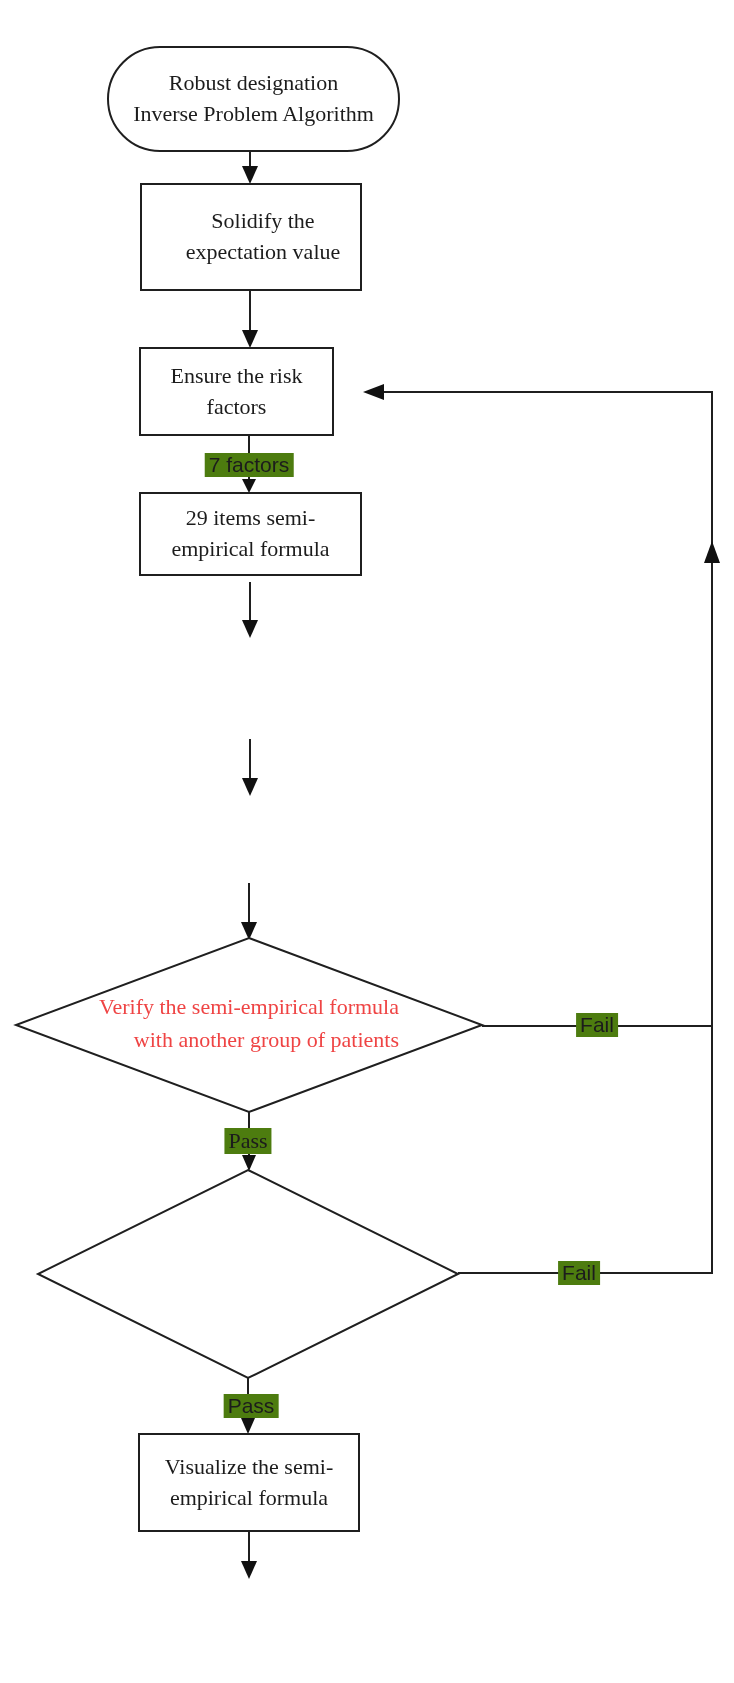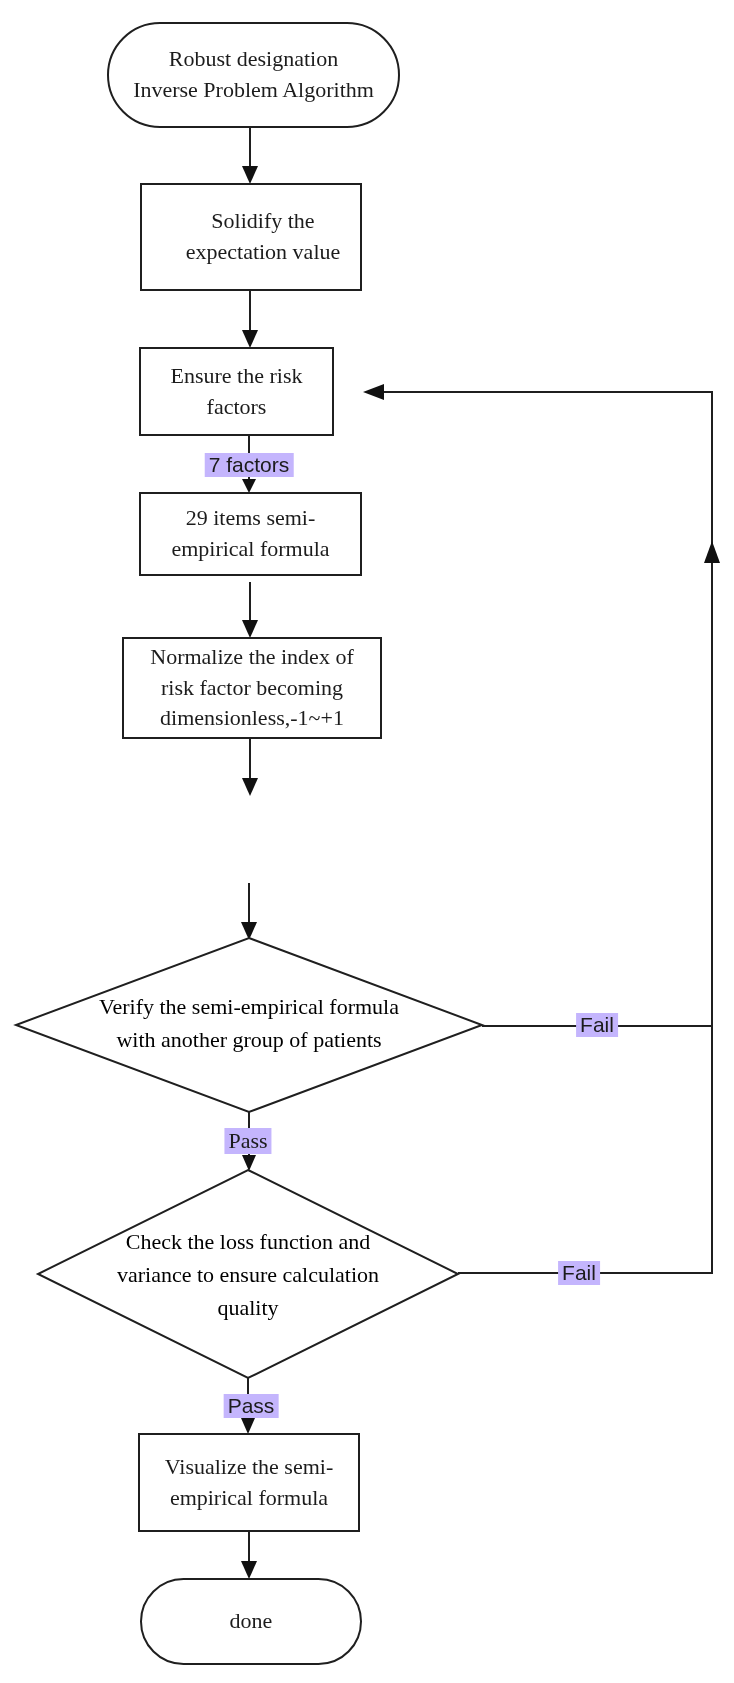--- a/index.html
+++ b/index.html
@@ -30,37 +30,37 @@
     background: #ffffff;
     display: flex;
     align-items: center;
     justify-content: center;
     text-align: center;
     white-space: pre-line;
     font-size: 22px;
     line-height: 1.4;
     color: #1c1c1c;
   }
-  .terminator-start { border-radius: 54px; }
+  .terminator-start { border-radius: 54px; margin-top: 24px; }
   .terminator-end   { border-radius: 45px; }
   .diamond-label {
     position: absolute;
     display: flex;
     align-items: center;
     justify-content: center;
-    text-align: center;
+    text-align: right;
     white-space: pre-line;
     font-size: 22px;
     line-height: 1.5;
-    color: #000000;
+    color: #ef4444;
   }
   .edge-label {
     position: absolute;
     transform: translate(-50%, -50%);
-    background: #c4b5fd;
+    background: #4d7c0f;
     padding: 0 4px;
     white-space: nowrap;
     color: #1c1c1c;
   }
   .serif-label {
     font-family: "Liberation Serif", "DejaVu Serif", serif;
     font-size: 22px;
   }
   .sans-label {
     font-family: "Liberation Sans", "DejaVu Sans", sans-serif;
@@ -124,36 +124,29 @@
 
   <div class="node" style="left:140px; top:183px; width:222px; height:108px;padding-left:24px;">Solidify the
 expectation value</div>
 
   <div class="node" style="left:139px; top:347px; width:195px; height:89px;">Ensure the risk
 factors</div>
 
   <div class="node" style="left:139px; top:492px; width:223px; height:84px;">29 items semi-
 empirical formula</div>
 
-  <div class="node" style="left:122px; top:637px; width:260px; height:102px;">Normalize the index of
-risk factor becoming
-dimensionless,-1~+1</div>
 
 
   <div class="diamond-label" style="left:29px; top:988px; width:440px; height:70px;">Verify the semi-empirical formula
 with another group of patients</div>
 
-  <div class="diamond-label" style="left:58px; top:1224px; width:380px; height:100px;">Check the loss function and
-variance to ensure calculation
-quality</div>
 
   <div class="node" style="left:138px; top:1433px; width:222px; height:99px;">Visualize the semi-
 empirical formula</div>
 
-  <div class="node terminator-end" style="left:140px; top:1578px; width:222px; height:87px;">done</div>
 
   <div class="edge-label sans-label" style="left:249px; top:465px;">7 factors</div>
 
   <div class="edge-label serif-label" style="left:248px; top:1141px;">Pass</div>
 
   <div class="edge-label sans-label" style="left:597px; top:1025px;">Fail</div>
 
   <div class="edge-label sans-label" style="left:251px; top:1406px;">Pass</div>
 
   <div class="edge-label sans-label" style="left:579px; top:1273px;">Fail</div>

